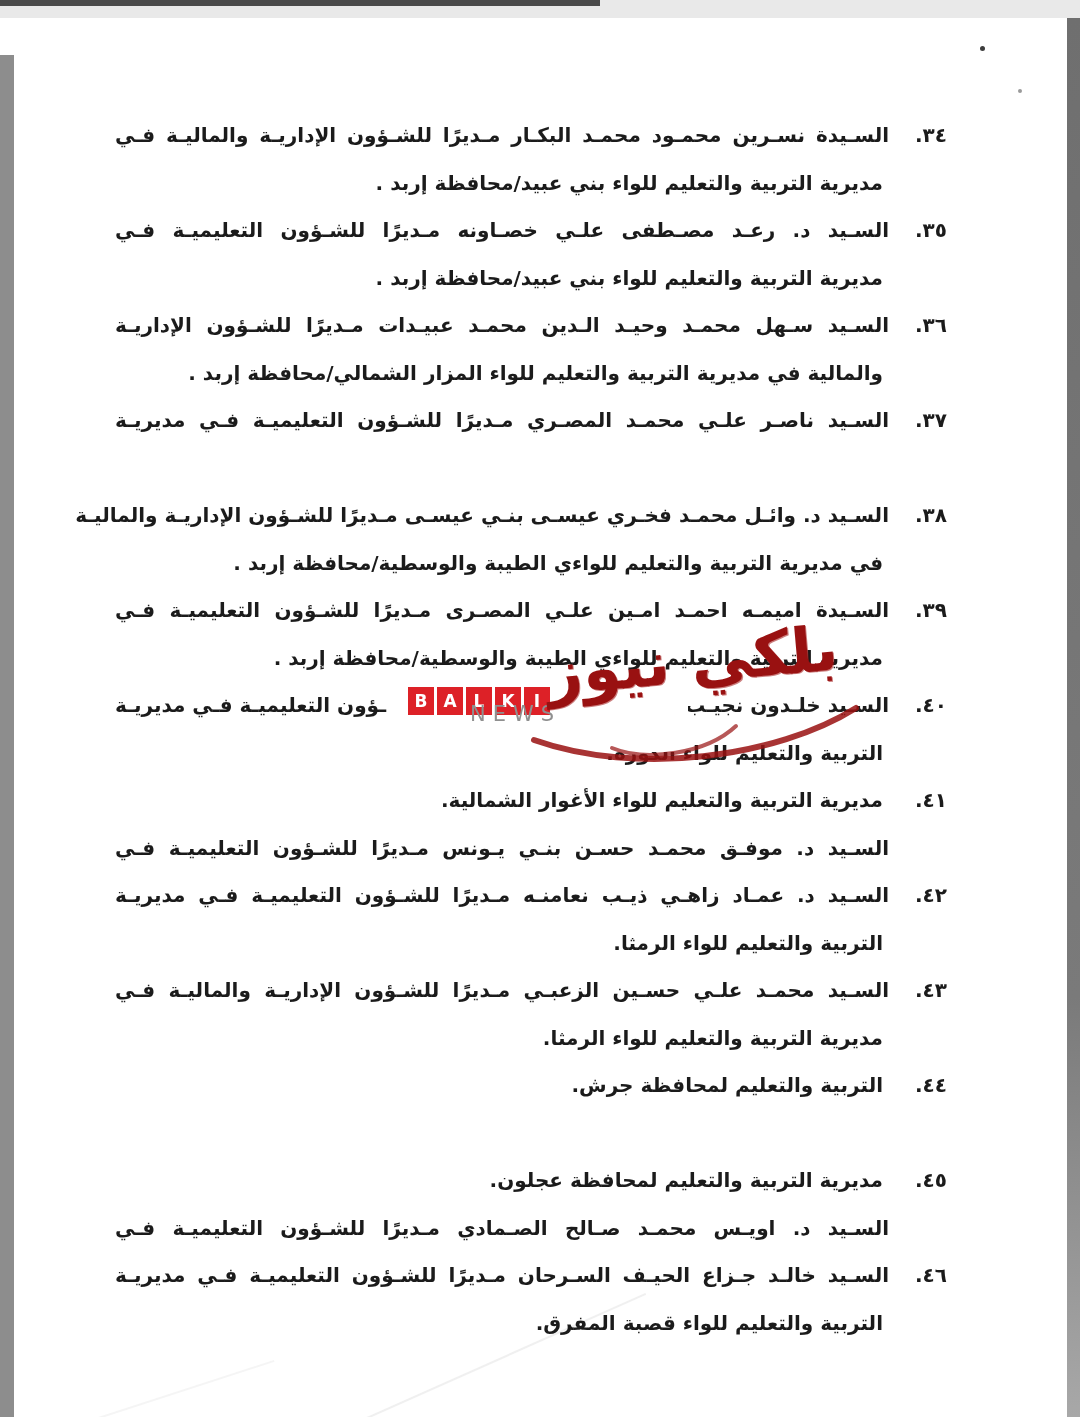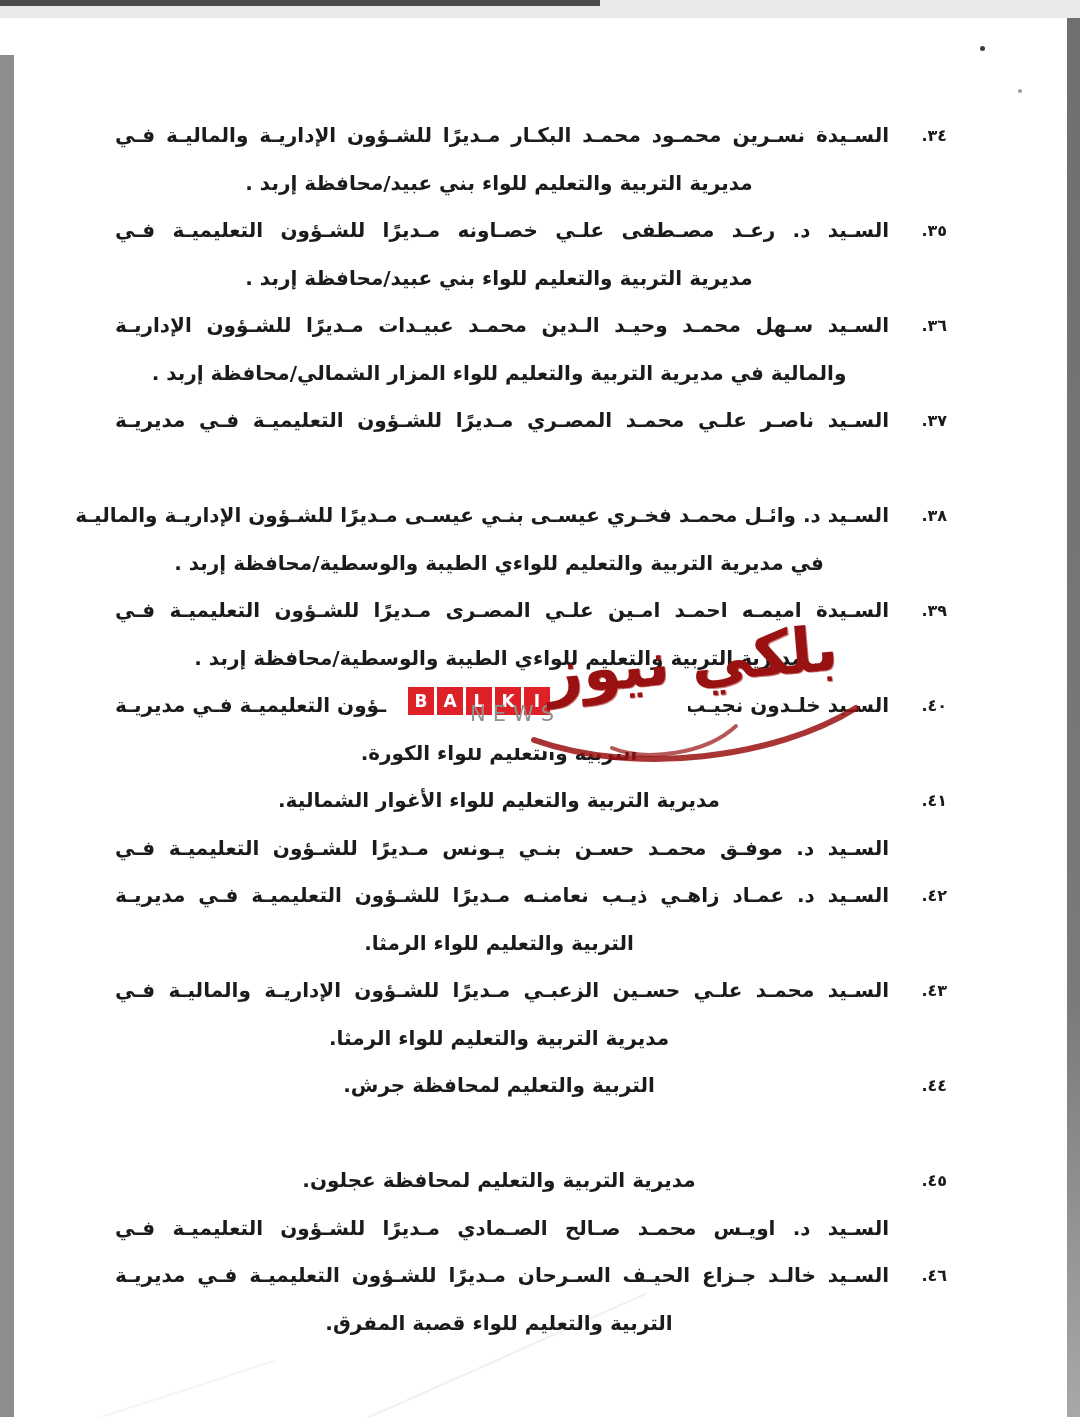--- a/index.html
+++ b/index.html
@@ -22,28 +22,28 @@
   .crease-2{left:40px;bottom:18px;width:240px;transform:rotate(-18deg);opacity:.35;}
 
   
   .list{
     position:absolute;top:112px;left:115px;right:133px;
     direction:rtl;color:#1b1b1b;z-index:2;
   }
   .item{display:flex;direction:rtl;height:95px;}
   .num{
     flex:none;width:58px;box-sizing:border-box;text-align:right;padding-left:4px;
-    font-size:16px;font-weight:700;line-height:47.5px;
+    font-size:20px;font-weight:700;line-height:47.5px;
   }
   .body{flex:1;min-width:0;}
   .line{height:47.5px;line-height:47.5px;font-size:20px;font-weight:700;white-space:nowrap;}
   .l1{text-align:justify;text-align-last:justify;}
   .l1.split{display:flex;justify-content:space-between;}
   .l1.split .gap{flex:1;}
-  .l2{text-align:center;padding-right:6px;}
+  .l2{text-align:right;padding-right:6px;}
 
   
   .watermark{position:absolute;left:398px;top:630px;width:500px;height:170px;z-index:3;}
   .wm-white{position:absolute;left:140px;top:48px;width:150px;height:74px;background:#ffffff;border-radius:10px;}
   .wm-white2{position:absolute;left:55px;top:82px;width:170px;height:36px;background:#ffffff;}
   .wm-blocks{position:absolute;left:10px;top:57px;display:flex;gap:3px;}
   .wm-block{
     width:26px;height:28px;display:flex;align-items:center;justify-content:center;
     color:#fff;font-size:17px;font-weight:700;
   }

